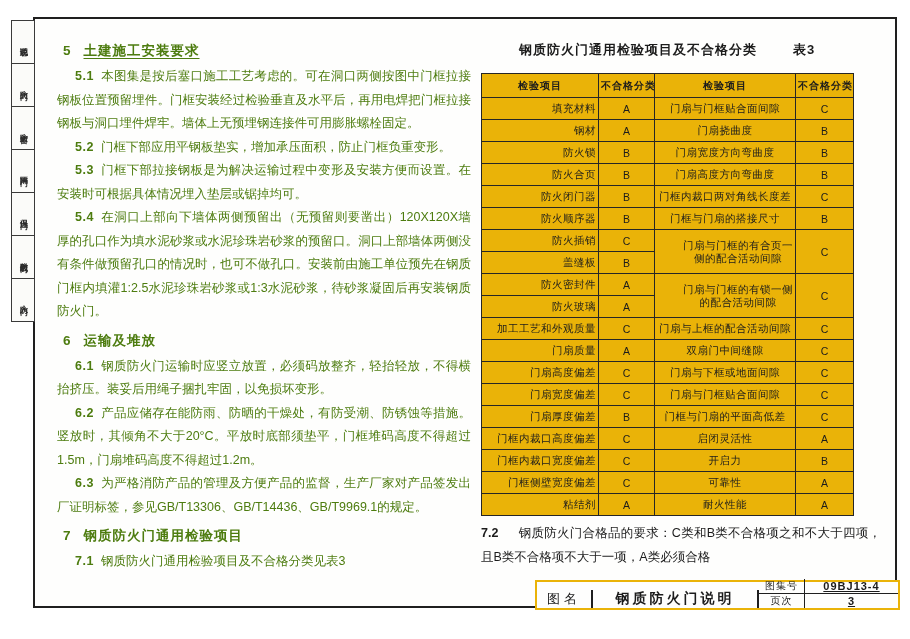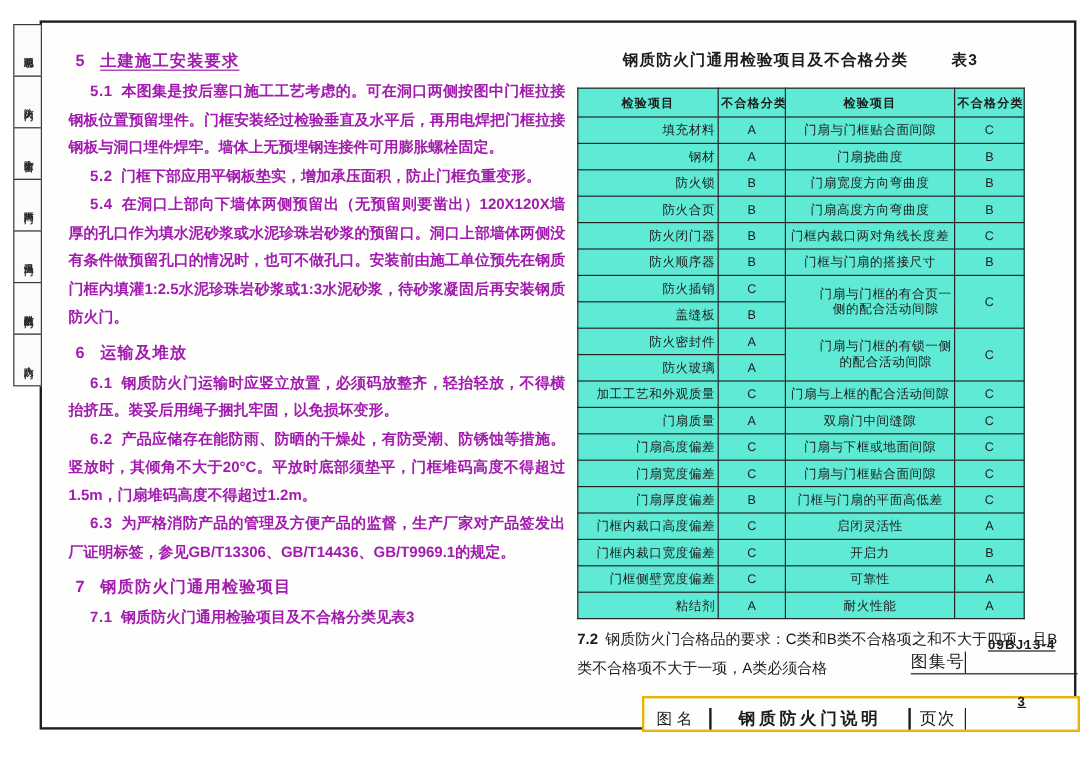--- a/index.html
+++ b/index.html
@@ -21,65 +21,65 @@
     border:1.5px solid #3a3a3a;background:#fbfbf9;
     display:flex;align-items:center;justify-content:center;
   }
   .tab span{
     writing-mode:vertical-rl;text-orientation:upright;
     font-size:8px;line-height:1;letter-spacing:0.5px;color:#2a2a2a;font-weight:bold;
   }
   
   .col{
     position:absolute;left:57px;top:34px;width:414px;
-    font-size:12.5px;line-height:23.5px;text-align:justify;color:#a21caf;font-weight:bold;
+    font-size:12.5px;line-height:23.5px;text-align:justify;color:#4d7c0f;
   }
   .sec-h{margin:5px 0 2px 6px;font-size:13.5px;letter-spacing:1px;line-height:24px;}
   .snum{margin-right:12px;}
   .stitle.u{text-decoration:underline;text-underline-offset:3px;}
   .para{margin:0;text-indent:18px;}
   .pnum{margin-right:7px;letter-spacing:0.5px;}
   
   .tbl-title{
     position:absolute;left:481px;top:41px;width:372px;
     display:flex;justify-content:center;align-items:center;gap:36px;
     font-size:13px;font-weight:bold;letter-spacing:1px;
   }
   table.insp{
     position:absolute;left:481px;top:73px;width:372px;
-    border-collapse:collapse;table-layout:fixed;background:#5eead4;
+    border-collapse:collapse;table-layout:fixed;background:#eab308;
   }
   table.insp th,table.insp td{
     border:1.5px solid #262626;padding:0 2px;box-sizing:border-box;
     font-size:10.5px;overflow:hidden;white-space:nowrap;
   }
   table.insp th{height:24px;font-weight:bold;font-size:10px;text-align:center;letter-spacing:1px;}
   table.insp td{height:22px;}
   td.ti{text-align:right;padding-left:7px;font-size:10.5px;letter-spacing:0.5px;}
   td.tri{text-align:center;font-size:10.5px;letter-spacing:0.5px;}
   td.tri.wrap{white-space:normal;line-height:13px;padding-left:28px;}
   td.tc{text-align:center;font-size:11.5px;font-family:"Liberation Sans",sans-serif;}
   
   .note{
     position:absolute;left:481px;top:521px;width:400px;margin:0;
     font-size:12.5px;line-height:24px;text-align:justify;
   }
-  .note b.nn{margin-right:6px;}
+  .note b.nn{margin-right:20px;}
   
   .titleblock{
     position:absolute;left:535px;top:580px;height:30px;width:365px;
     display:flex;background:#fefefd;border:2px solid #eab308;box-sizing:border-box;align-items:flex-end;
   }
   .tb-cell{display:flex;align-items:center;justify-content:center;box-sizing:border-box;}
   .tb-name{width:56px;border-right:2px solid #1f1f1f;font-size:13px;letter-spacing:4px;}
   .tb-title{width:166px;border-right:2px solid #1f1f1f;font-size:14px;font-weight:bold;letter-spacing:3px;}
   .tb-col{flex:1;display:flex;flex-direction:column;}
   .tb-row{flex:1;display:flex;box-sizing:border-box;}
   .tb-row + .tb-row{border-top:1.5px solid #1f1f1f;}
-  .tb-small{width:46px;border-right:1.5px solid #1f1f1f;display:flex;align-items:center;justify-content:center;font-size:14px;letter-spacing:1px;box-sizing:border-box;margin-top:28px;}
+  .tb-small{width:46px;border-right:1.5px solid #1f1f1f;display:flex;align-items:center;justify-content:center;font-size:10px;letter-spacing:1px;box-sizing:border-box;}
   .tb-val{flex:1;display:flex;align-items:center;justify-content:center;font-size:11px;font-weight:bold;letter-spacing:1px;text-decoration:underline;}
 </style>
 </head>
 <body>
 
 <div class="frame"></div>
 
 <div class="tabs" id="tabs">
     <div class="tab">
       <span>总说明</span>
@@ -101,20 +101,21 @@
     </div>
     <div class="tab">
       <span>人防门</span>
     </div>
   </div>
 
 <div class="col" id="textcol">
     <div class="sec-h"><b class="snum">5</b><b class="stitle u">土建施工安装要求</b></div>
     <p class="para"><b class="pnum">5.1</b><span class="ptext">本图集是按后塞口施工工艺考虑的。可在洞口两侧按图中门框拉接钢板位置预留埋件。门框安装经过检验垂直及水平后，再用电焊把门框拉接钢板与洞口埋件焊牢。墙体上无预埋钢连接件可用膨胀螺栓固定。</span></p>
     <p class="para"><b class="pnum">5.2</b><span class="ptext">门框下部应用平钢板垫实，增加承压面积，防止门框负重变形。</span></p>
+    <p class="para"><b class="pnum">5.3</b><span class="ptext">门框下部拉接钢板是为解决运输过程中变形及安装方便而设置。在安装时可根据具体情况埋入垫层或锯掉均可。</span></p>
     <p class="para"><b class="pnum">5.4</b><span class="ptext">在洞口上部向下墙体两侧预留出（无预留则要凿出）120X120X墙厚的孔口作为填水泥砂浆或水泥珍珠岩砂浆的预留口。洞口上部墙体两侧没有条件做预留孔口的情况时，也可不做孔口。安装前由施工单位预先在钢质门框内填灌1:2.5水泥珍珠岩砂浆或1:3水泥砂浆，待砂浆凝固后再安装钢质防火门。</span></p>
     <div class="sec-h"><b class="snum">6</b><b class="stitle">运输及堆放</b></div>
     <p class="para"><b class="pnum">6.1</b><span class="ptext">钢质防火门运输时应竖立放置，必须码放整齐，轻抬轻放，不得横抬挤压。装妥后用绳子捆扎牢固，以免损坏变形。</span></p>
     <p class="para"><b class="pnum">6.2</b><span class="ptext">产品应储存在能防雨、防晒的干燥处，有防受潮、防锈蚀等措施。竖放时，其倾角不大于20°C。平放时底部须垫平，门框堆码高度不得超过1.5m，门扇堆码高度不得超过1.2m。</span></p>
     <p class="para"><b class="pnum">6.3</b><span class="ptext">为严格消防产品的管理及方便产品的监督，生产厂家对产品签发出厂证明标签，参见GB/T13306、GB/T14436、GB/T9969.1的规定。</span></p>
     <div class="sec-h"><b class="snum">7</b><b class="stitle">钢质防火门通用检验项目</b></div>
     <p class="para"><b class="pnum">7.1</b><span class="ptext">钢质防火门通用检验项目及不合格分类见表3</span></p>
   </div>
 
 <div class="tbl-title">

